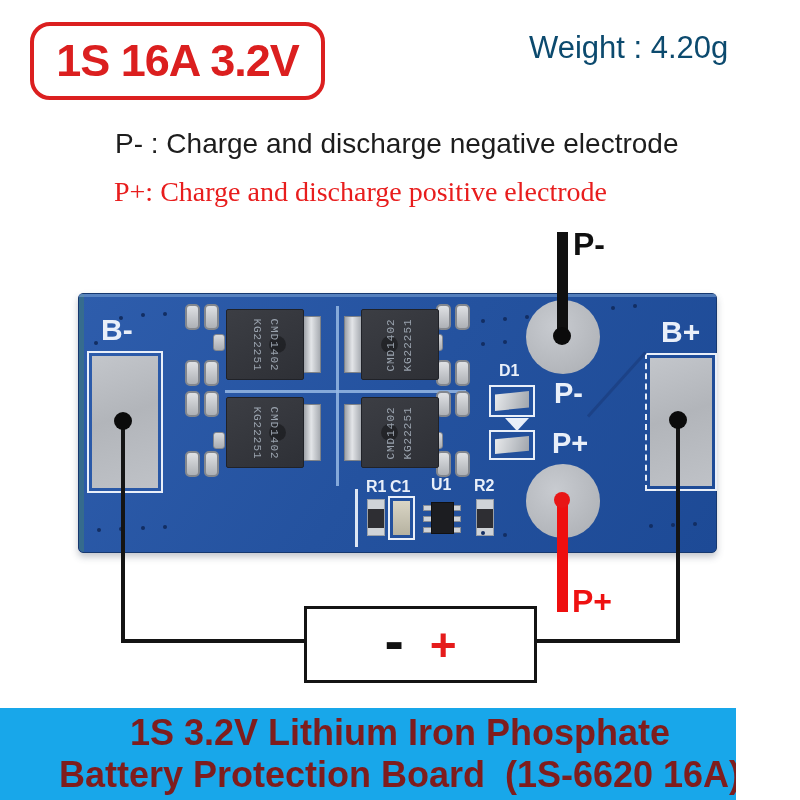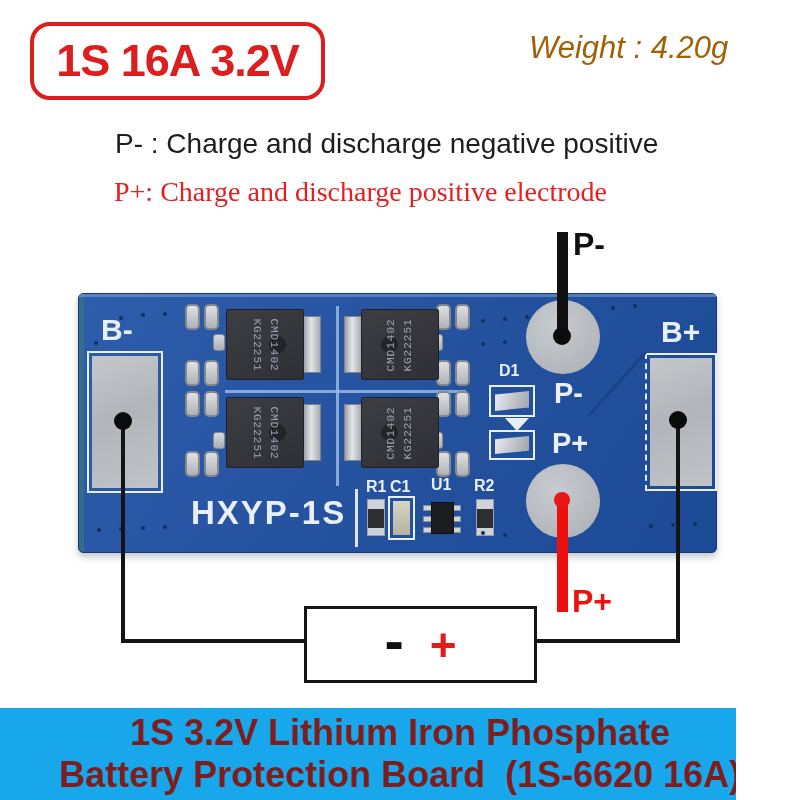--- a/index.html
+++ b/index.html
@@ -4,21 +4,21 @@
 <style>
   * { margin:0; padding:0; box-sizing:border-box; }
   body { background:#fff; font-family:"Liberation Sans", sans-serif; }
   .stage { position:relative; width:736px; height:800px; background:#ffffff; overflow:hidden; }
 
   
   .badge { position:absolute; left:30px; top:22px; width:295px; height:78px;
            border:4px solid #db1f1f; border-radius:20px; display:flex; align-items:center;
            justify-content:center; }
   .badge span { color:#db1f1f; font-size:45px; font-weight:bold; letter-spacing:-1px; }
-  .weight { position:absolute; left:529px; top:30px; font-size:31px; color:#a16207;font-style:italic; }
+  .weight { position:absolute; left:529px; top:30px; font-size:31px; color:#0c4a6e; }
   .legend-neg { position:absolute; left:115px; top:128px; font-size:28px; color:#1d1d1d; }
   .legend-pos { position:absolute; left:114px; top:176px; font-size:28px; color:#e81d1d;font-family:Liberation Serif, serif; }
 
   
   .vwire { position:absolute; width:11px; }
   .wire-black { background:#101010; }
   .wire-red { background:#ee0f0f; }
   .wire-label { position:absolute; font-size:32px; font-weight:bold; }
   .thin { position:absolute; background:#141414; }
   .ring { position:absolute; width:26px; height:26px; border-radius:50%; background:#ffffff; }
@@ -88,37 +88,36 @@
 </style>
 </head>
 <body>
 
 <div class="stage">
 
   <div class="badge">
     <span>1S 16A 3.2V</span>
   </div>
   <div class="weight">Weight : 4.20g</div>
-  <div class="legend-neg">P- : Charge and discharge negative positive</div>
+  <div class="legend-neg">P- : Charge and discharge negative electrode</div>
   <div class="legend-pos">P+: Charge and discharge positive electrode</div>
 
   <div class="ring" style="left:110px;top:408px;"></div>
   <div class="ring" style="left:665px;top:407px;"></div>
   <div class="ring" style="left:549px;top:323px;"></div>
   <div class="ring" style="left:549px;top:487px;"></div>
 
   <div class="board">
     <div class="edge-teal"></div>
     <div class="edge-top"></div>
 
     <div class="silk" style="left:22px;top:19px;font-size:30px;">B-</div>
     <div class="silk" style="left:582px;top:21px;font-size:30px;">B+</div>
     <div class="silk" style="left:475px;top:83px;font-size:29px;">P-</div>
     <div class="silk" style="left:473px;top:133px;font-size:29px;">P+</div>
-    <div class="silk" style="left:112px;top:200px;font-size:33px;letter-spacing:2px;">HXYP-1S</div>
 
     <div class="pad-rect" style="left:8px;top:57px;width:76px;height:142px;">
         <div class="metal"></div>
       </div>
     <div class="pad-rect" style="left:566px;top:59px;width:72px;height:138px;border-left:2px dashed #e9eff9;">
         <div class="metal"></div>
       </div>
     <div class="round-pad" style="left:447px;top:6px;"></div>
     <div class="round-pad" style="left:447px;top:170px;"></div>
 

